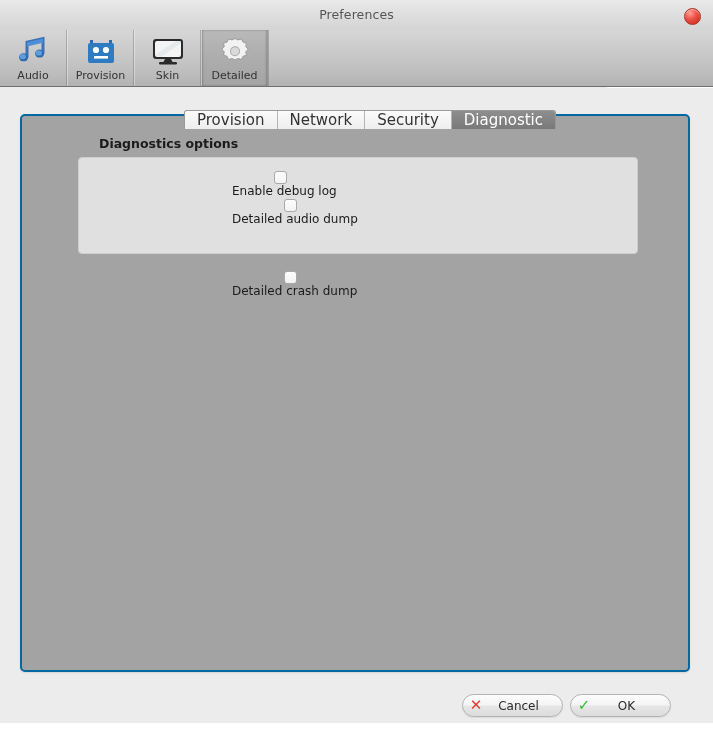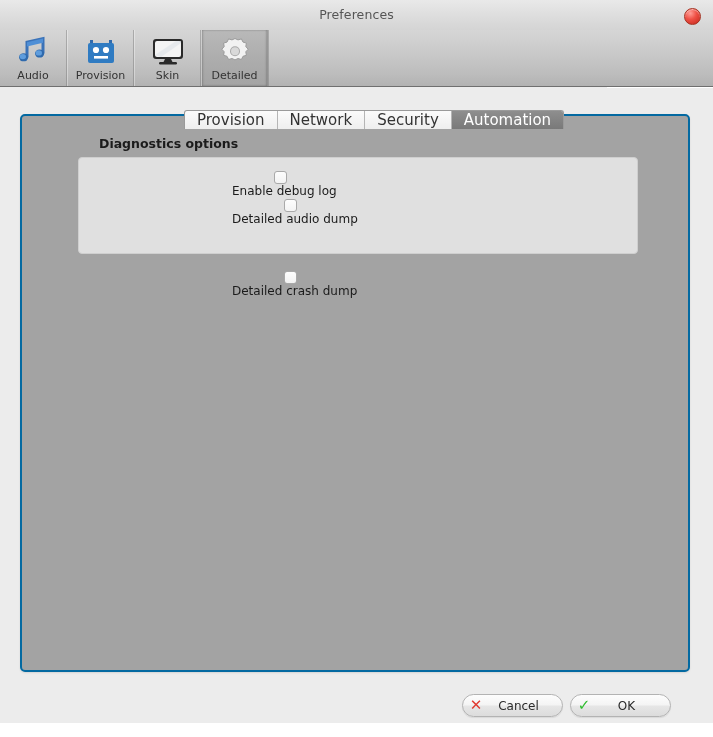--- a/index.html
+++ b/index.html
@@ -318,21 +318,21 @@
 
     <div id="tb-spacer"></div>
   </div>
 
   <div id="body-area">
 
     <div id="tabbar">
       <div class="tab">Provision</div>
       <div class="tab">Network</div>
       <div class="tab">Security</div>
-      <div class="tab active">Automation</div>
+      <div class="tab active">Diagnostic</div>
     </div>
 
     <div id="content-panel">
 
       <div id="section-title">Diagnostics options</div>
 
       <div id="groupbox">
 
         <div class="checkbox-row">
           <span class="cb-box"></span>

